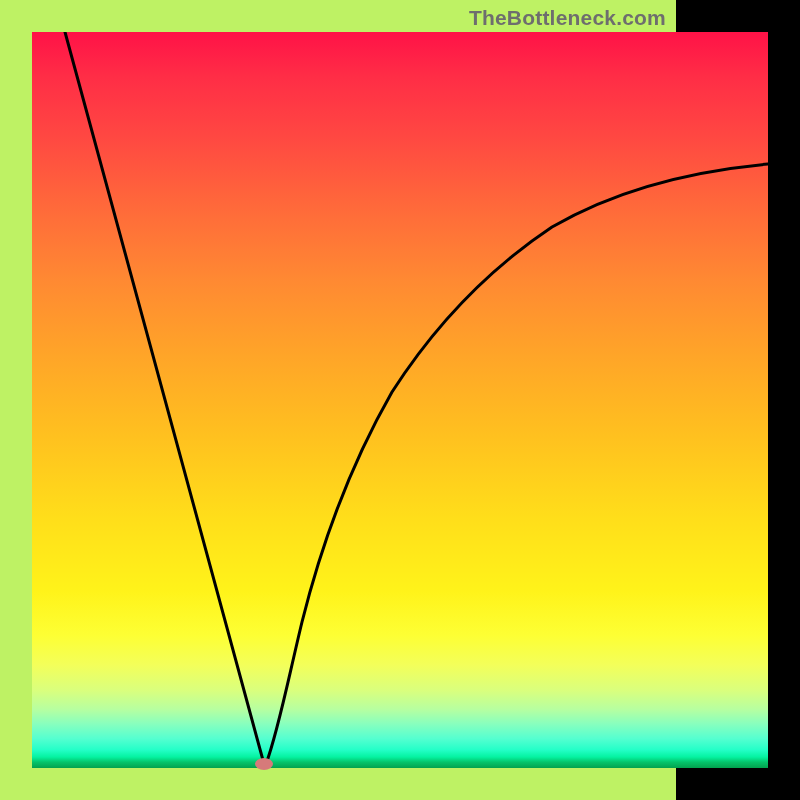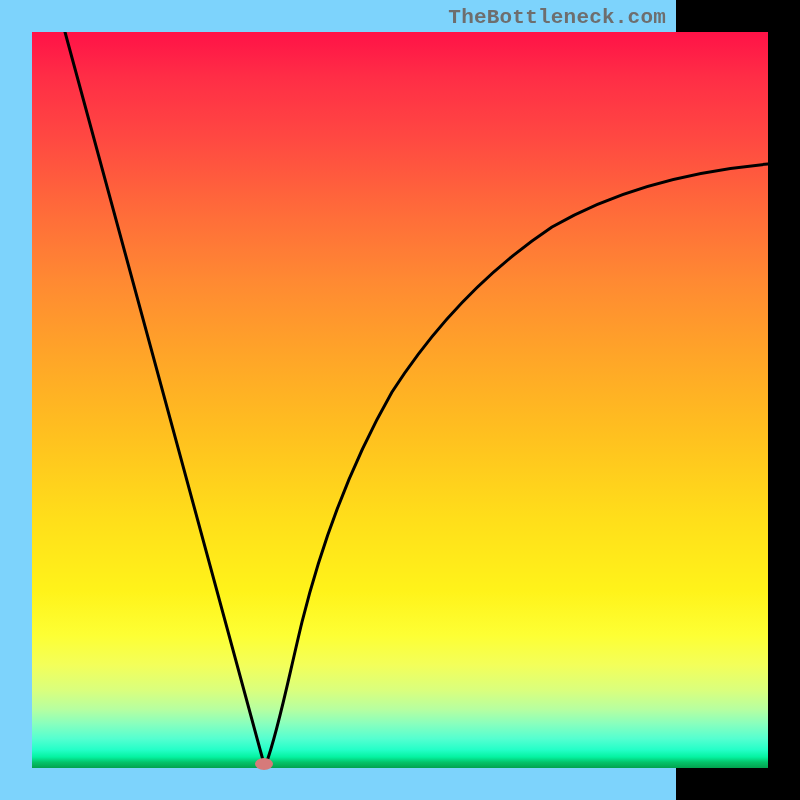--- a/index.html
+++ b/index.html
@@ -8,22 +8,21 @@
     width: 800px;
     height: 800px;
     overflow: hidden;
     background: #000;
     font-family: Arial, Helvetica, sans-serif;
   }
   .frame {
     position: relative;
     width: 676px;
     height: 800px;
-    background: #7dd3fc;
-    font-family: Liberation Mono, monospace;
+    background: #bef264;
   }
   .plot-area {
     position: absolute;
     left: 32px;
     top: 32px;
     width: 736px;
     height: 736px;
     
     background: linear-gradient(
       to bottom,

